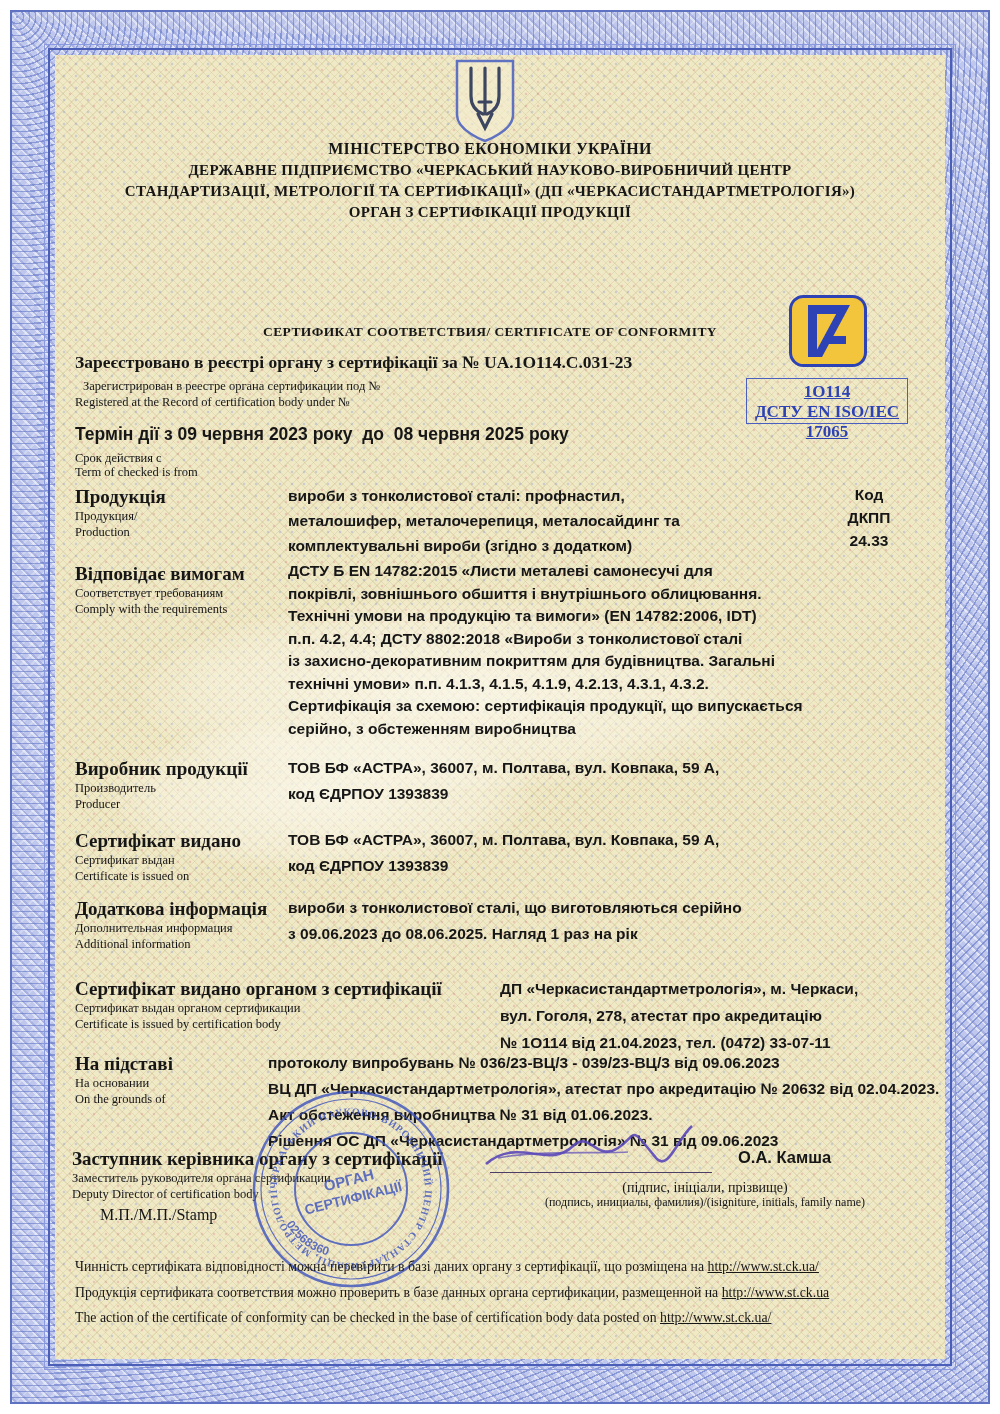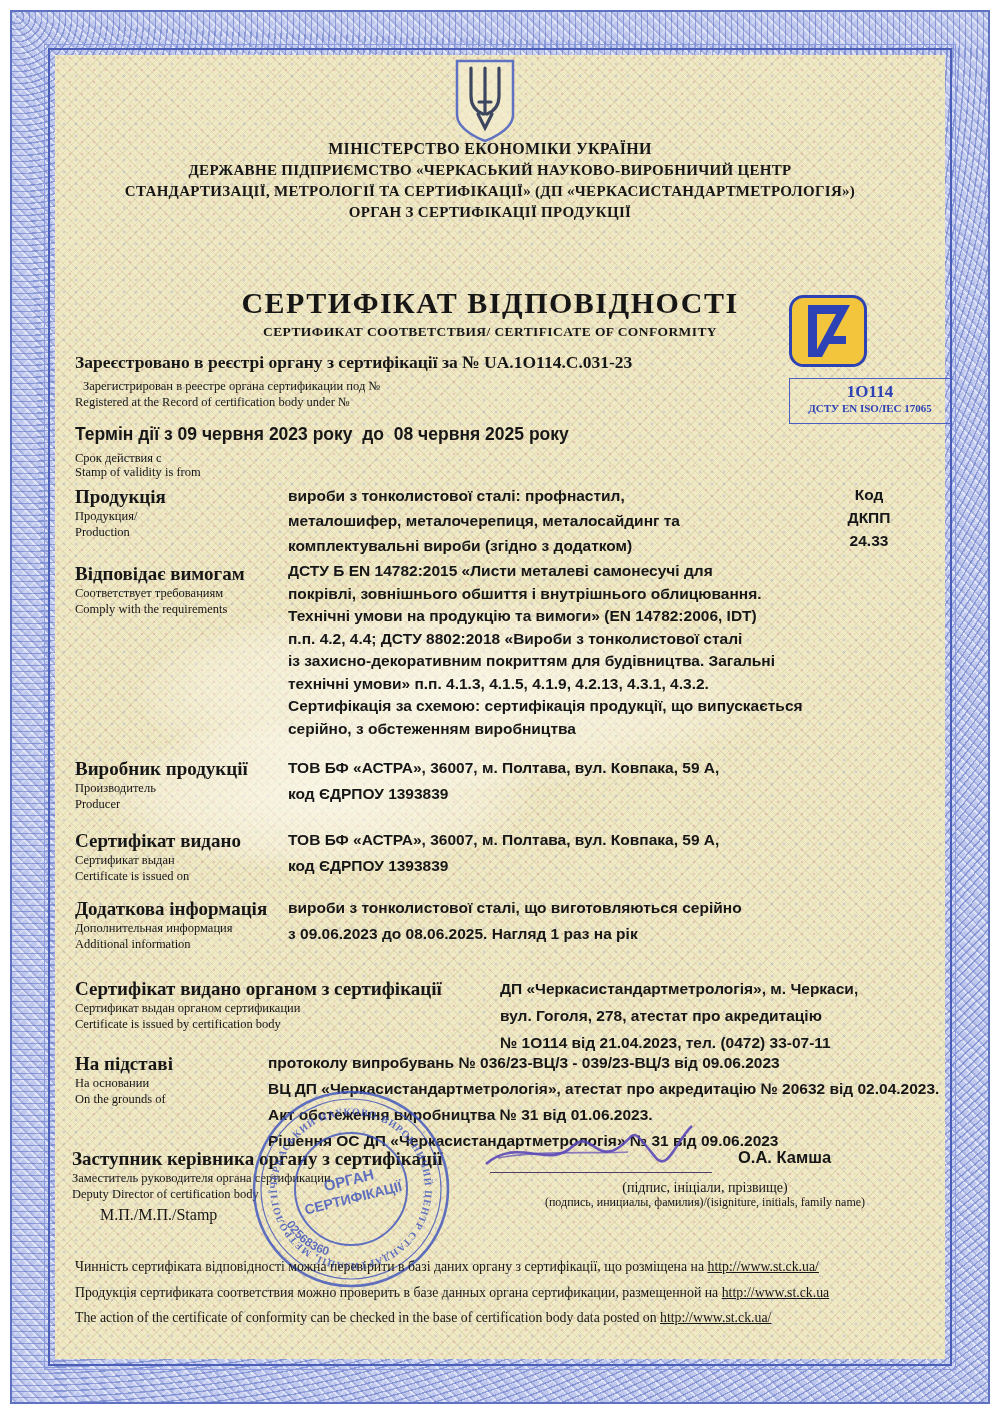--- a/index.html
+++ b/index.html
@@ -56,44 +56,43 @@
       <path d="M26 56 L33 70 L40 56"></path>
       <path d="M27 44 H39"></path>
     </g>
   </svg>
 
   <div class="abs ctr hline" style="left:70px;top:140px;width:840px;font-size:16px;">МІНІСТЕРСТВО ЕКОНОМІКИ УКРАЇНИ</div>
   <div class="abs ctr hline" style="left:70px;top:162px;width:840px;">ДЕРЖАВНЕ ПІДПРИЄМСТВО «ЧЕРКАСЬКИЙ НАУКОВО-ВИРОБНИЧИЙ ЦЕНТР</div>
   <div class="abs ctr hline" style="left:70px;top:183px;width:840px;">СТАНДАРТИЗАЦІЇ, МЕТРОЛОГІЇ ТА СЕРТИФІКАЦІЇ» (ДП «ЧЕРКАСИСТАНДАРТМЕТРОЛОГІЯ»)</div>
   <div class="abs ctr hline" style="left:70px;top:204px;width:840px;">ОРГАН З СЕРТИФІКАЦІЇ ПРОДУКЦІЇ</div>
 
-  <div class="abs ctr title" style="left:120px;top:286px;width:740px;">СЕРТИФІКАТ ВІДПОВІДНОСТІ</div>
   <div class="abs ctr subtitle" style="left:120px;top:324px;width:740px;">СЕРТИФИКАТ СООТВЕТСТВИЯ/ CERTIFICATE OF CONFORMITY</div>
 
   <svg class="abs" style="left:788px;top:294px;" width="80" height="74" viewBox="0 0 80 74">
     <rect x="2.5" y="2.5" width="75" height="69" rx="13" fill="#f2c53d" stroke="#2d43b5" stroke-width="3"></rect>
     <g fill="#2d43b5">
       <rect x="20" y="11" width="9" height="52"></rect>
       <rect x="20" y="11" width="33" height="9"></rect>
       <polygon points="53,11 62,11 34,63 25,63"></polygon>
       <rect x="41" y="42" width="17" height="8"></rect>
     </g>
   </svg>
-  <div class="abs ctr codebox" style="left:789px;top:378px;width:160px;height:44px;">
+  <div class="abs ctr codebox" style="left:746px;top:378px;width:160px;height:44px;text-decoration:underline;">
     <div style="font-size:17px;padding-top:3px;">1О114</div>
-    <div style="font-size:11px;">ДСТУ EN ISO/IEC 17065</div>
+    <div style="font-size:17px;">ДСТУ EN ISO/IEC 17065</div>
   </div>
 
   <div class="abs reg-ua" style="left:75px;top:352px;width:660px;">Зареєстровано в реєстрі органу з сертифікації за № UA.1О114.С.031-23</div>
   <div class="abs small" style="left:75px;top:378px;padding-left:8px;">Зарегистрирован в реестре органа сертификации под №</div>
   <div class="abs small" style="left:75px;top:394px;">Registered at the Record of certification body under №</div>
 
   <div class="abs sans b" style="left:75px;top:424px;font-size:17.5px;white-space:pre;">Термін дії з 09 червня 2023 року  до  08 червня 2025 року</div>
   <div class="abs small" style="left:75px;top:450px;">Срок действия с</div>
-  <div class="abs small" style="left:75px;top:464px;">Stamp of validity is from</div>
+  <div class="abs small" style="left:75px;top:464px;">Term of checked is from</div>
 
   <div class="abs" style="left:75px;top:486px;width:200px;">
     <div class="lab">Продукція</div>
     <div class="small">Продукция/</div>
     <div class="small">Production</div>
   </div>
   <div class="abs val pre" style="left:288px;top:483px;width:540px;line-height:25px;">вироби з тонколистової сталі: профнастил,
 металошифер, металочерепиця, металосайдинг та
 комплектувальні вироби (згідно з додатком)</div>
   <div class="abs val pre ctr" style="left:826px;top:483px;width:86px;line-height:23px;">Код

